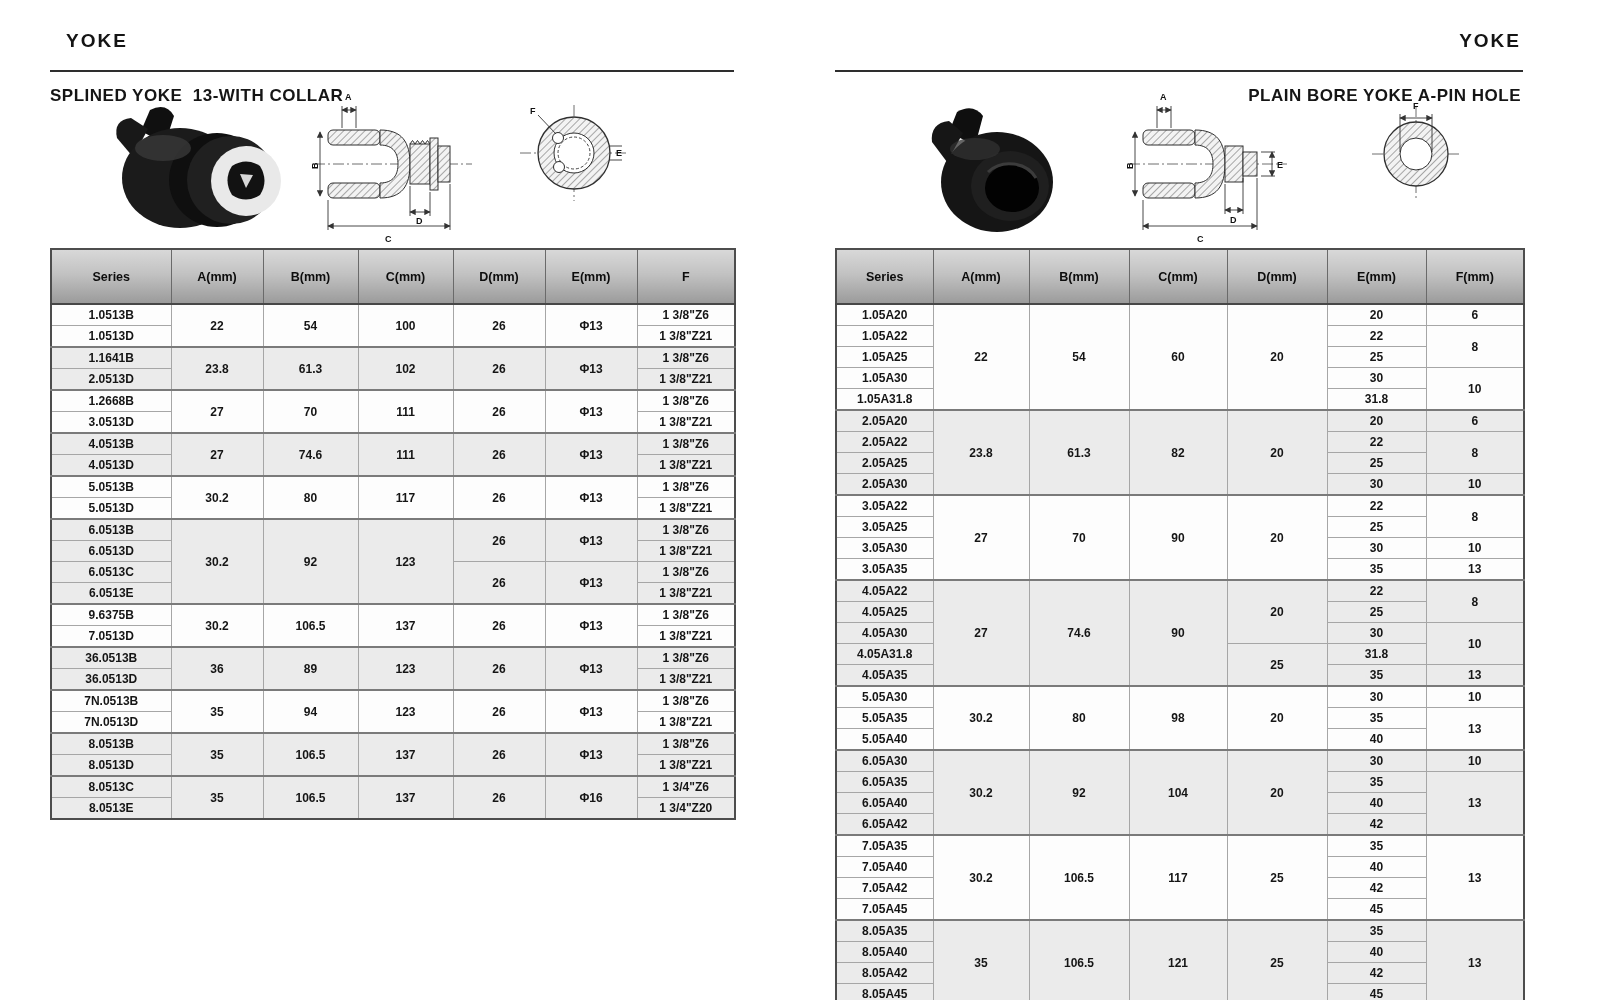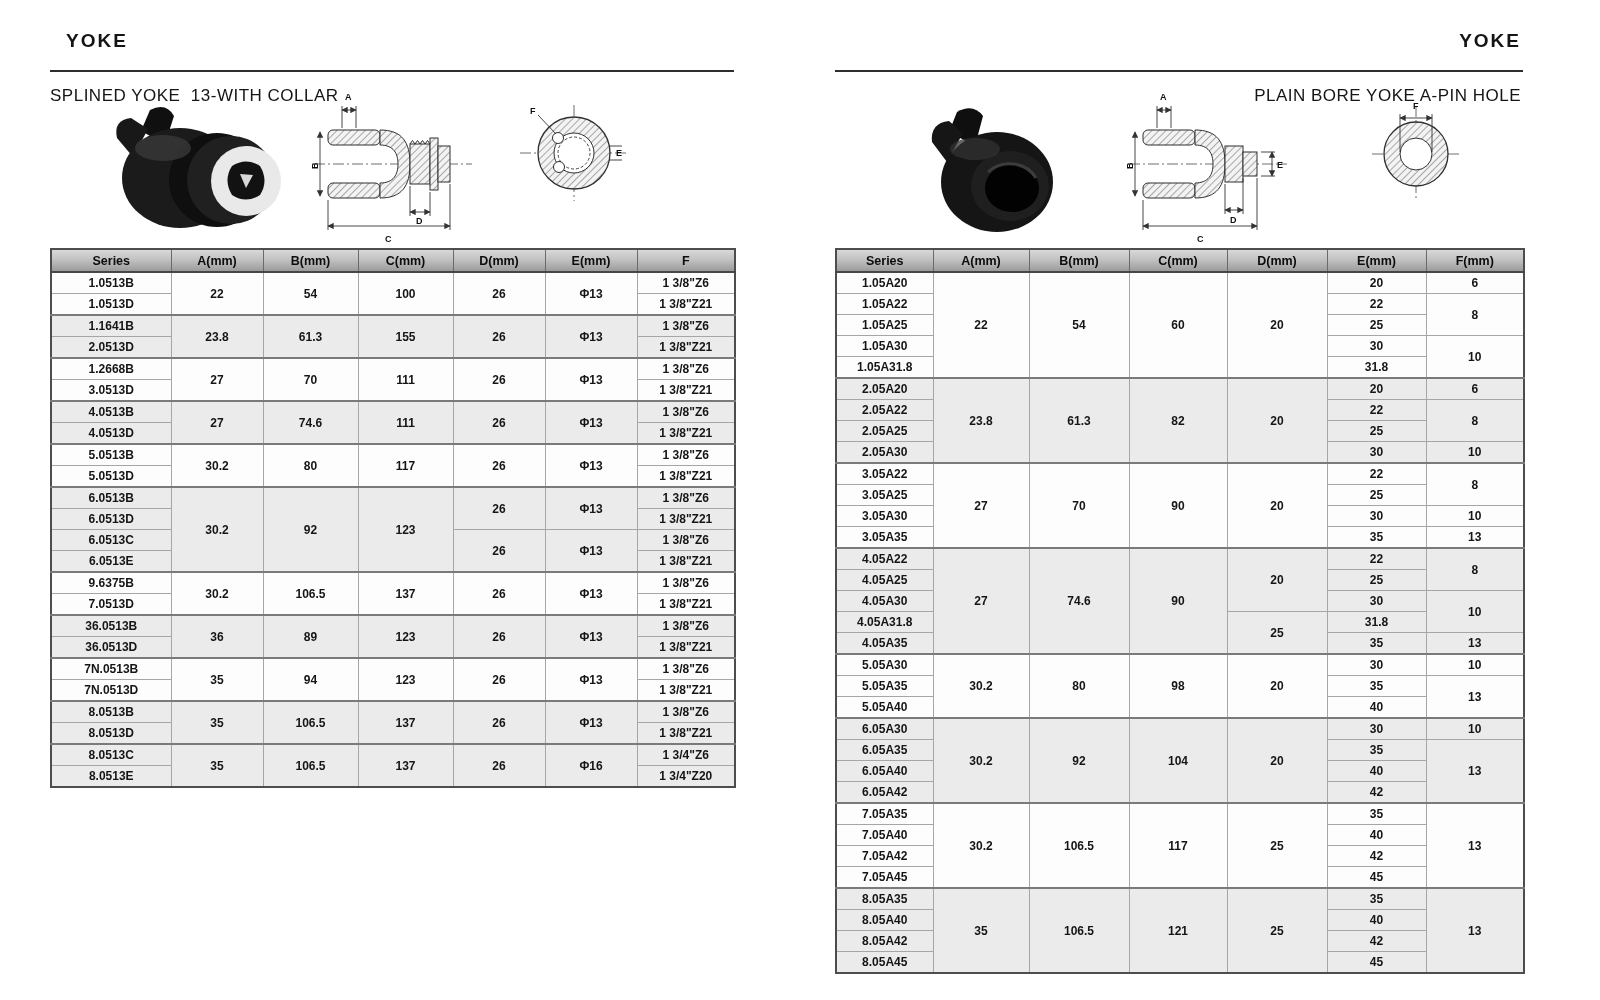--- a/index.html
+++ b/index.html
@@ -11,36 +11,36 @@
   .col{position:absolute;top:28px;}
   .col.left{left:50px;width:684px;}
   .col.right{left:835px;width:688px;}
   .page-title{
     position:absolute;top:2px;left:0;font-size:19px;font-weight:bold;
     letter-spacing:2px;color:#141414;margin-left:16px;
   }
   .col.right .page-title{left:auto;right:2px;}
   .rule{position:absolute;top:42px;left:0;width:100%;height:0;border-top:2px solid #2e2e2e;}
   .subtitle{
-    position:absolute;top:58px;left:0;font-size:17px;font-weight:normal;color:#151515;
+    position:absolute;top:58px;left:0;font-size:17px;font-weight:bold;color:#151515;
     letter-spacing:0.5px;white-space:pre;
   }
   .col.right .subtitle{left:auto;right:2px;text-align:center;}
   .art{position:absolute;}
   table.ytable{
     position:absolute;top:220px;left:0;border-collapse:collapse;table-layout:fixed;
     font-size:12px;font-weight:bold;text-align:center;
     border:2px solid #4d4d4d;background:#fdfdfd;
   }
   .col.left table.ytable{width:684px;}
   .col.right table.ytable{width:688px;}
   table.ytable th{
     background:linear-gradient(180deg,#d8d8d8 0%,#c2c2c2 45%,#9b9b9b 100%);
     border:1px solid #6a6a6a;border-bottom:2px solid #474747;
-    height:21px;padding:0;font-size:12.5px;color:#0d0d0d;
+    height:21px;padding:16px;font-size:12.5px;color:#0d0d0d;
   }
   table.ytable td{
     border:1px solid #a6a6a6;height:20px;padding:0 2px;background:#fdfdfd;color:#151515;
     overflow:hidden;white-space:nowrap;
   }
   table.ytable tr.shaded td{background:#ebebeb;}
   table.ytable tr.group-start td{border-top:2px solid #7a7a7a;}
   
   .ln{stroke:#2f2f2f;fill:none;stroke-width:1;}
   .cl{stroke:#4a4a4a;stroke-width:0.8;fill:none;stroke-dasharray:11 3 2 3;}
@@ -151,21 +151,21 @@
           <td>1 3/8"Z6</td>
         </tr>
         <tr>
           <td>1.0513D</td>
           <td>1 3/8"Z21</td>
         </tr>
         <tr class="shaded group-start">
           <td>1.1641B</td>
           <td rowspan="2">23.8</td>
           <td rowspan="2">61.3</td>
-          <td rowspan="2">155</td>
+          <td rowspan="2">102</td>
           <td rowspan="2">26</td>
           <td rowspan="2">Φ13</td>
           <td>1 3/8"Z6</td>
         </tr>
         <tr class="shaded">
           <td>2.0513D</td>
           <td>1 3/8"Z21</td>
         </tr>
         <tr class="group-start">
           <td>1.2668B</td>

